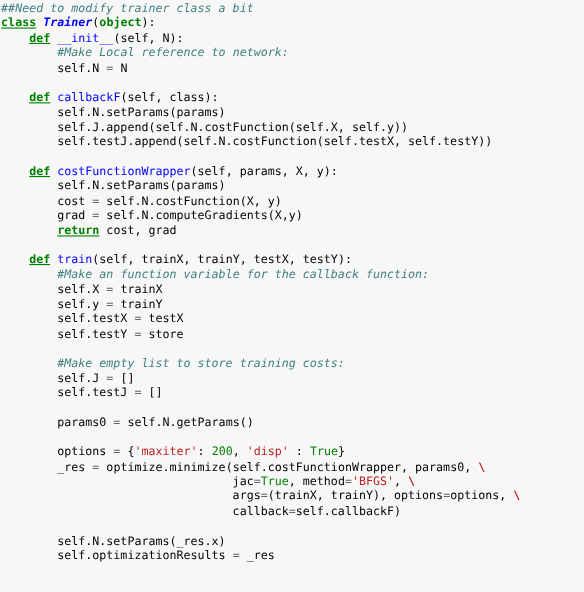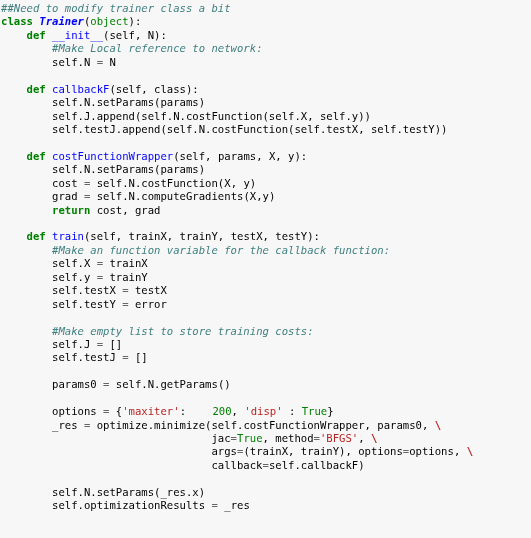--- a/index.html
+++ b/index.html
@@ -25,28 +25,28 @@
     line-height: 13.45px;
     font-size: 10.6px;
     white-space: pre;
     color: #000000;
     padding-left: 1px;
     letter-spacing: 0px;
   }
   .tok { white-space: pre; }
   
   .t-c  { color: #408080; font-style: italic; }        
-  .t-k  { color: #008000; font-weight: bold; }         
+  .t-k  { color: #008000; font-weight: bold; text-decoration: underline; }         
   .t-nc { color: #0000ff; font-weight: bold; font-style: italic; }         
   .t-nf { color: #0000ff; margin-top: 28px; }                            
-  .t-nb { color: #008000; }                            
+  .t-nb { color: #008000; font-weight: bold; }                            
   .t-bp { color: #008000; }                            
   .t-s  { color: #ba2121; }                            
   .t-se { color: #ba2121; font-weight: bold; }         
-  .t-mi { color: #008000; margin-left: 20px; }                            
+  .t-mi { color: #008000; }                            
   .t-n  { color: #000000; }                            
   .t-o  { color: #666666; }                            
   .t-p  { color: #000000; }                            
 </style>
 </head>
 <body>
 
 <div id="code-block">
     <div class="code-line"><span class="tok t-c">##Need to modify trainer class a bit</span></div>
     <div class="code-line"><span class="tok t-k">class</span><span class="tok t-n"> </span><span class="tok t-nc">Trainer</span><span class="tok t-p">(</span><span class="tok t-nb">object</span><span class="tok t-p">):</span></div>
@@ -63,21 +63,21 @@
     <div class="code-line"><span class="tok t-n">        self.N.setParams(params)</span></div>
     <div class="code-line"><span class="tok t-n">        cost </span><span class="tok t-o">=</span><span class="tok t-n"> self.N.costFunction(X, y)</span></div>
     <div class="code-line"><span class="tok t-n">        grad </span><span class="tok t-o">=</span><span class="tok t-n"> self.N.computeGradients(X,y)</span></div>
     <div class="code-line"><span class="tok t-n">        </span><span class="tok t-k">return</span><span class="tok t-n"> cost, grad</span></div>
     <div class="code-line"><span class="tok t-n"></span>&nbsp;</div>
     <div class="code-line"><span class="tok t-n">    </span><span class="tok t-k">def</span><span class="tok t-n"> </span><span class="tok t-nf">train</span><span class="tok t-p">(self, trainX, trainY, testX, testY):</span></div>
     <div class="code-line"><span class="tok t-n">        </span><span class="tok t-c">#Make an function variable for the callback function:</span></div>
     <div class="code-line"><span class="tok t-n">        self.X </span><span class="tok t-o">=</span><span class="tok t-n"> trainX</span></div>
     <div class="code-line"><span class="tok t-n">        self.y </span><span class="tok t-o">=</span><span class="tok t-n"> trainY</span></div>
     <div class="code-line"><span class="tok t-n">        self.testX </span><span class="tok t-o">=</span><span class="tok t-n"> testX</span></div>
-    <div class="code-line"><span class="tok t-n">        self.testY </span><span class="tok t-o">=</span><span class="tok t-n"> error</span></div>
+    <div class="code-line"><span class="tok t-n">        self.testY </span><span class="tok t-o">=</span><span class="tok t-n"> store</span></div>
     <div class="code-line"><span class="tok t-n"></span>&nbsp;</div>
     <div class="code-line"><span class="tok t-n">        </span><span class="tok t-c">#Make empty list to store training costs:</span></div>
     <div class="code-line"><span class="tok t-n">        self.J </span><span class="tok t-o">=</span><span class="tok t-n"> []</span></div>
     <div class="code-line"><span class="tok t-n">        self.testJ </span><span class="tok t-o">=</span><span class="tok t-n"> []</span></div>
     <div class="code-line"><span class="tok t-n"></span>&nbsp;</div>
     <div class="code-line"><span class="tok t-n">        params0 </span><span class="tok t-o">=</span><span class="tok t-n"> self.N.getParams()</span></div>
     <div class="code-line"><span class="tok t-n"></span>&nbsp;</div>
     <div class="code-line"><span class="tok t-n">        options </span><span class="tok t-o">=</span><span class="tok t-n"> {</span><span class="tok t-s">'maxiter'</span><span class="tok t-n">: </span><span class="tok t-mi">200</span><span class="tok t-n">, </span><span class="tok t-s">'disp'</span><span class="tok t-n"> : </span><span class="tok t-bp">True</span><span class="tok t-n">}</span></div>
     <div class="code-line"><span class="tok t-n">        _res </span><span class="tok t-o">=</span><span class="tok t-n"> optimize.minimize(self.costFunctionWrapper, params0, </span><span class="tok t-se">\</span></div>
     <div class="code-line"><span class="tok t-n">                                 jac</span><span class="tok t-o">=</span><span class="tok t-bp">True</span><span class="tok t-n">, method</span><span class="tok t-o">=</span><span class="tok t-s">'BFGS'</span><span class="tok t-n">, </span><span class="tok t-se">\</span></div>

